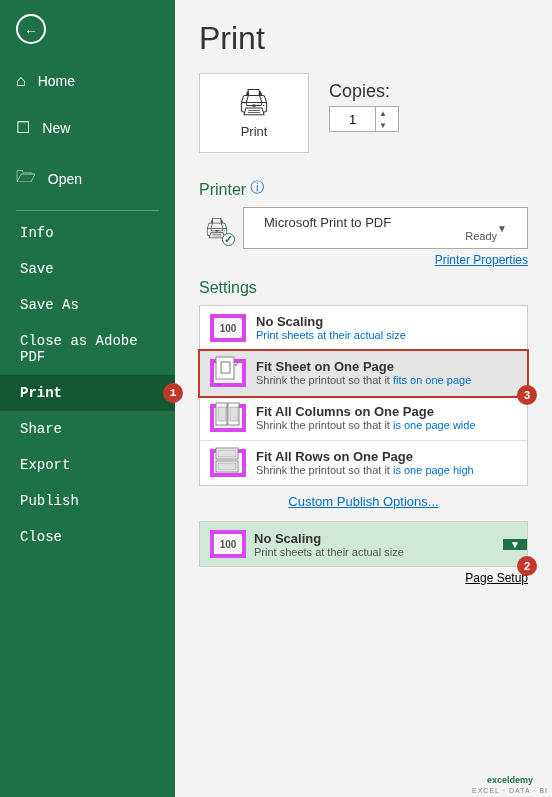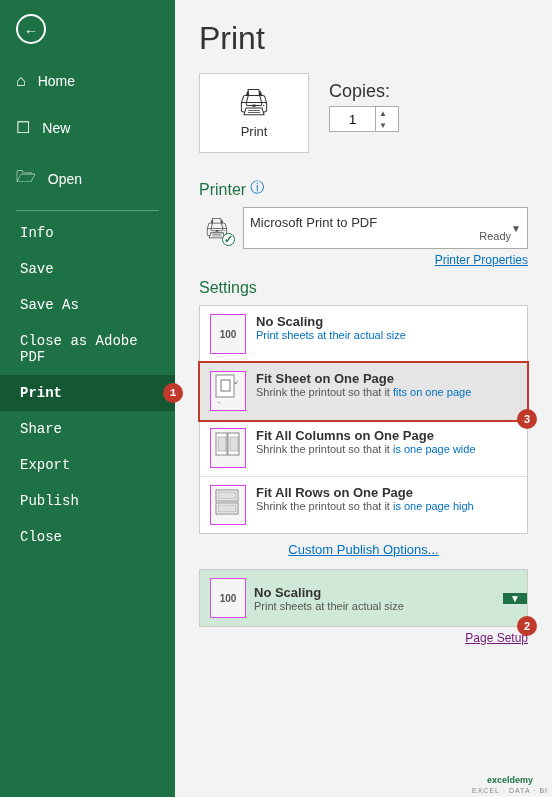--- a/index.html
+++ b/index.html
@@ -131,21 +131,21 @@
       display: flex; align-items: center;
       gap: 8px;
       margin-bottom: 4px;
     }
     .printer-dropdown {
       flex: 1;
       border: 1px solid #aaa;
       background: white;
       display: flex; align-items: center;
       height: 42px;
-      padding: 0 6px;
+      padding: 0 20px;
       cursor: pointer;
       position: relative;
     }
     .printer-name-block { flex: 1; }
     .printer-name { font-size: 13px; color: #333; }
     .printer-status { font-size: 11px; color: #555; text-align: right; }
     .dropdown-arrow { font-size: 10px; color: #555; }
     .printer-properties-link {
       text-align: right;
       font-size: 12px;
@@ -176,22 +176,22 @@
       gap: 10px;
       cursor: pointer;
       border-bottom: 1px solid #e0e0e0;
     }
     .settings-item:last-child { border-bottom: none; }
     .settings-item.selected {
       background: #e5e5e5;
       outline: 2px solid #c0392b;
     }
     .settings-icon {
-      width: 36px; min-width: 36px; height: 40px;
-      border: 1px solid #d946ef;
+      width: 36px; min-width: 36px; height: 28px;
+      border: 4px solid #d946ef;
       background: #f5f5f5;
       display: flex; align-items: center; justify-content: center;
       font-size: 11px;
       position: relative;
       text-align: right;
     }
     .settings-text { flex: 1; }
     .settings-title { font-size: 13px; font-weight: 600; color: #333; }
     .settings-desc { font-size: 11px; color: #0070c0; }
     .settings-desc-gray { font-size: 11px; color: #555; }
@@ -225,21 +225,21 @@
       background: #1e7145;
       height: 100%;
       display: flex; align-items: center; justify-content: center;
       cursor: pointer;
       color: white;
       font-size: 10px;
     }
     .page-setup-link {
       text-align: right;
       font-size: 12px;
-      color: #701a75;
+      color: #000000;
       text-decoration: underline;
       cursor: pointer;
       margin-top: 4px;
     }
 
     
     .red-badge {
       position: absolute;
       background: #c0392b;
       color: white;

